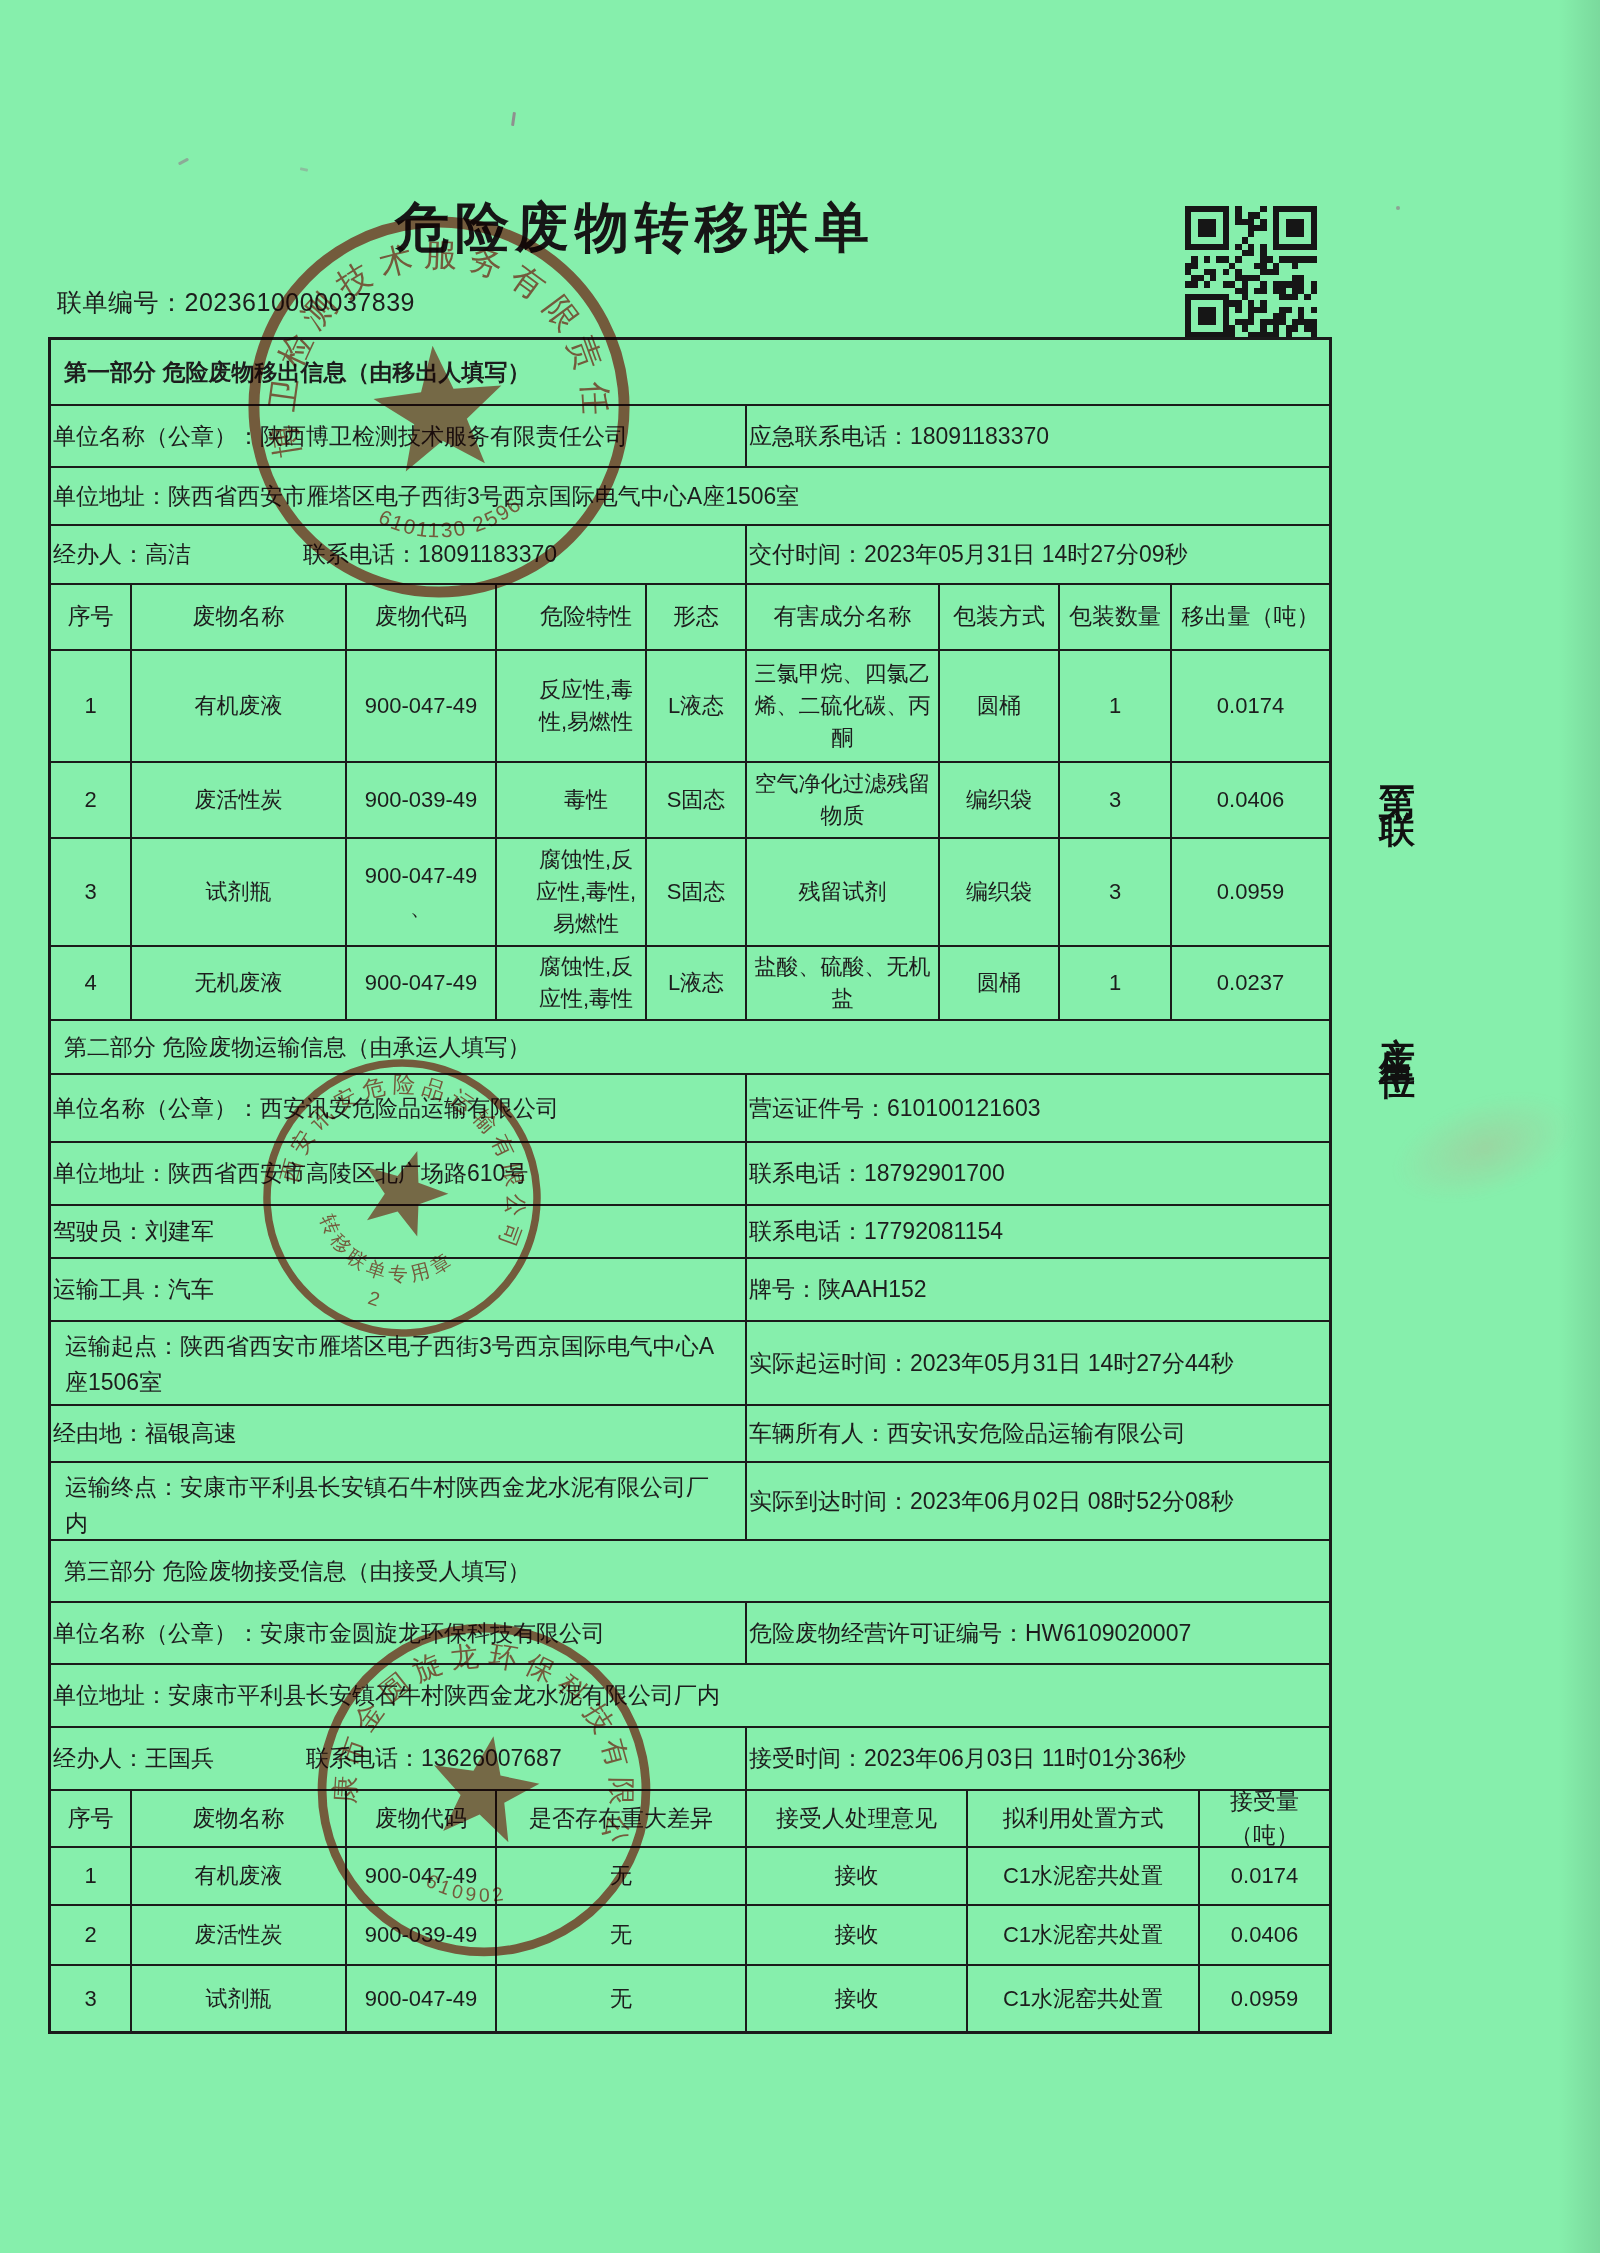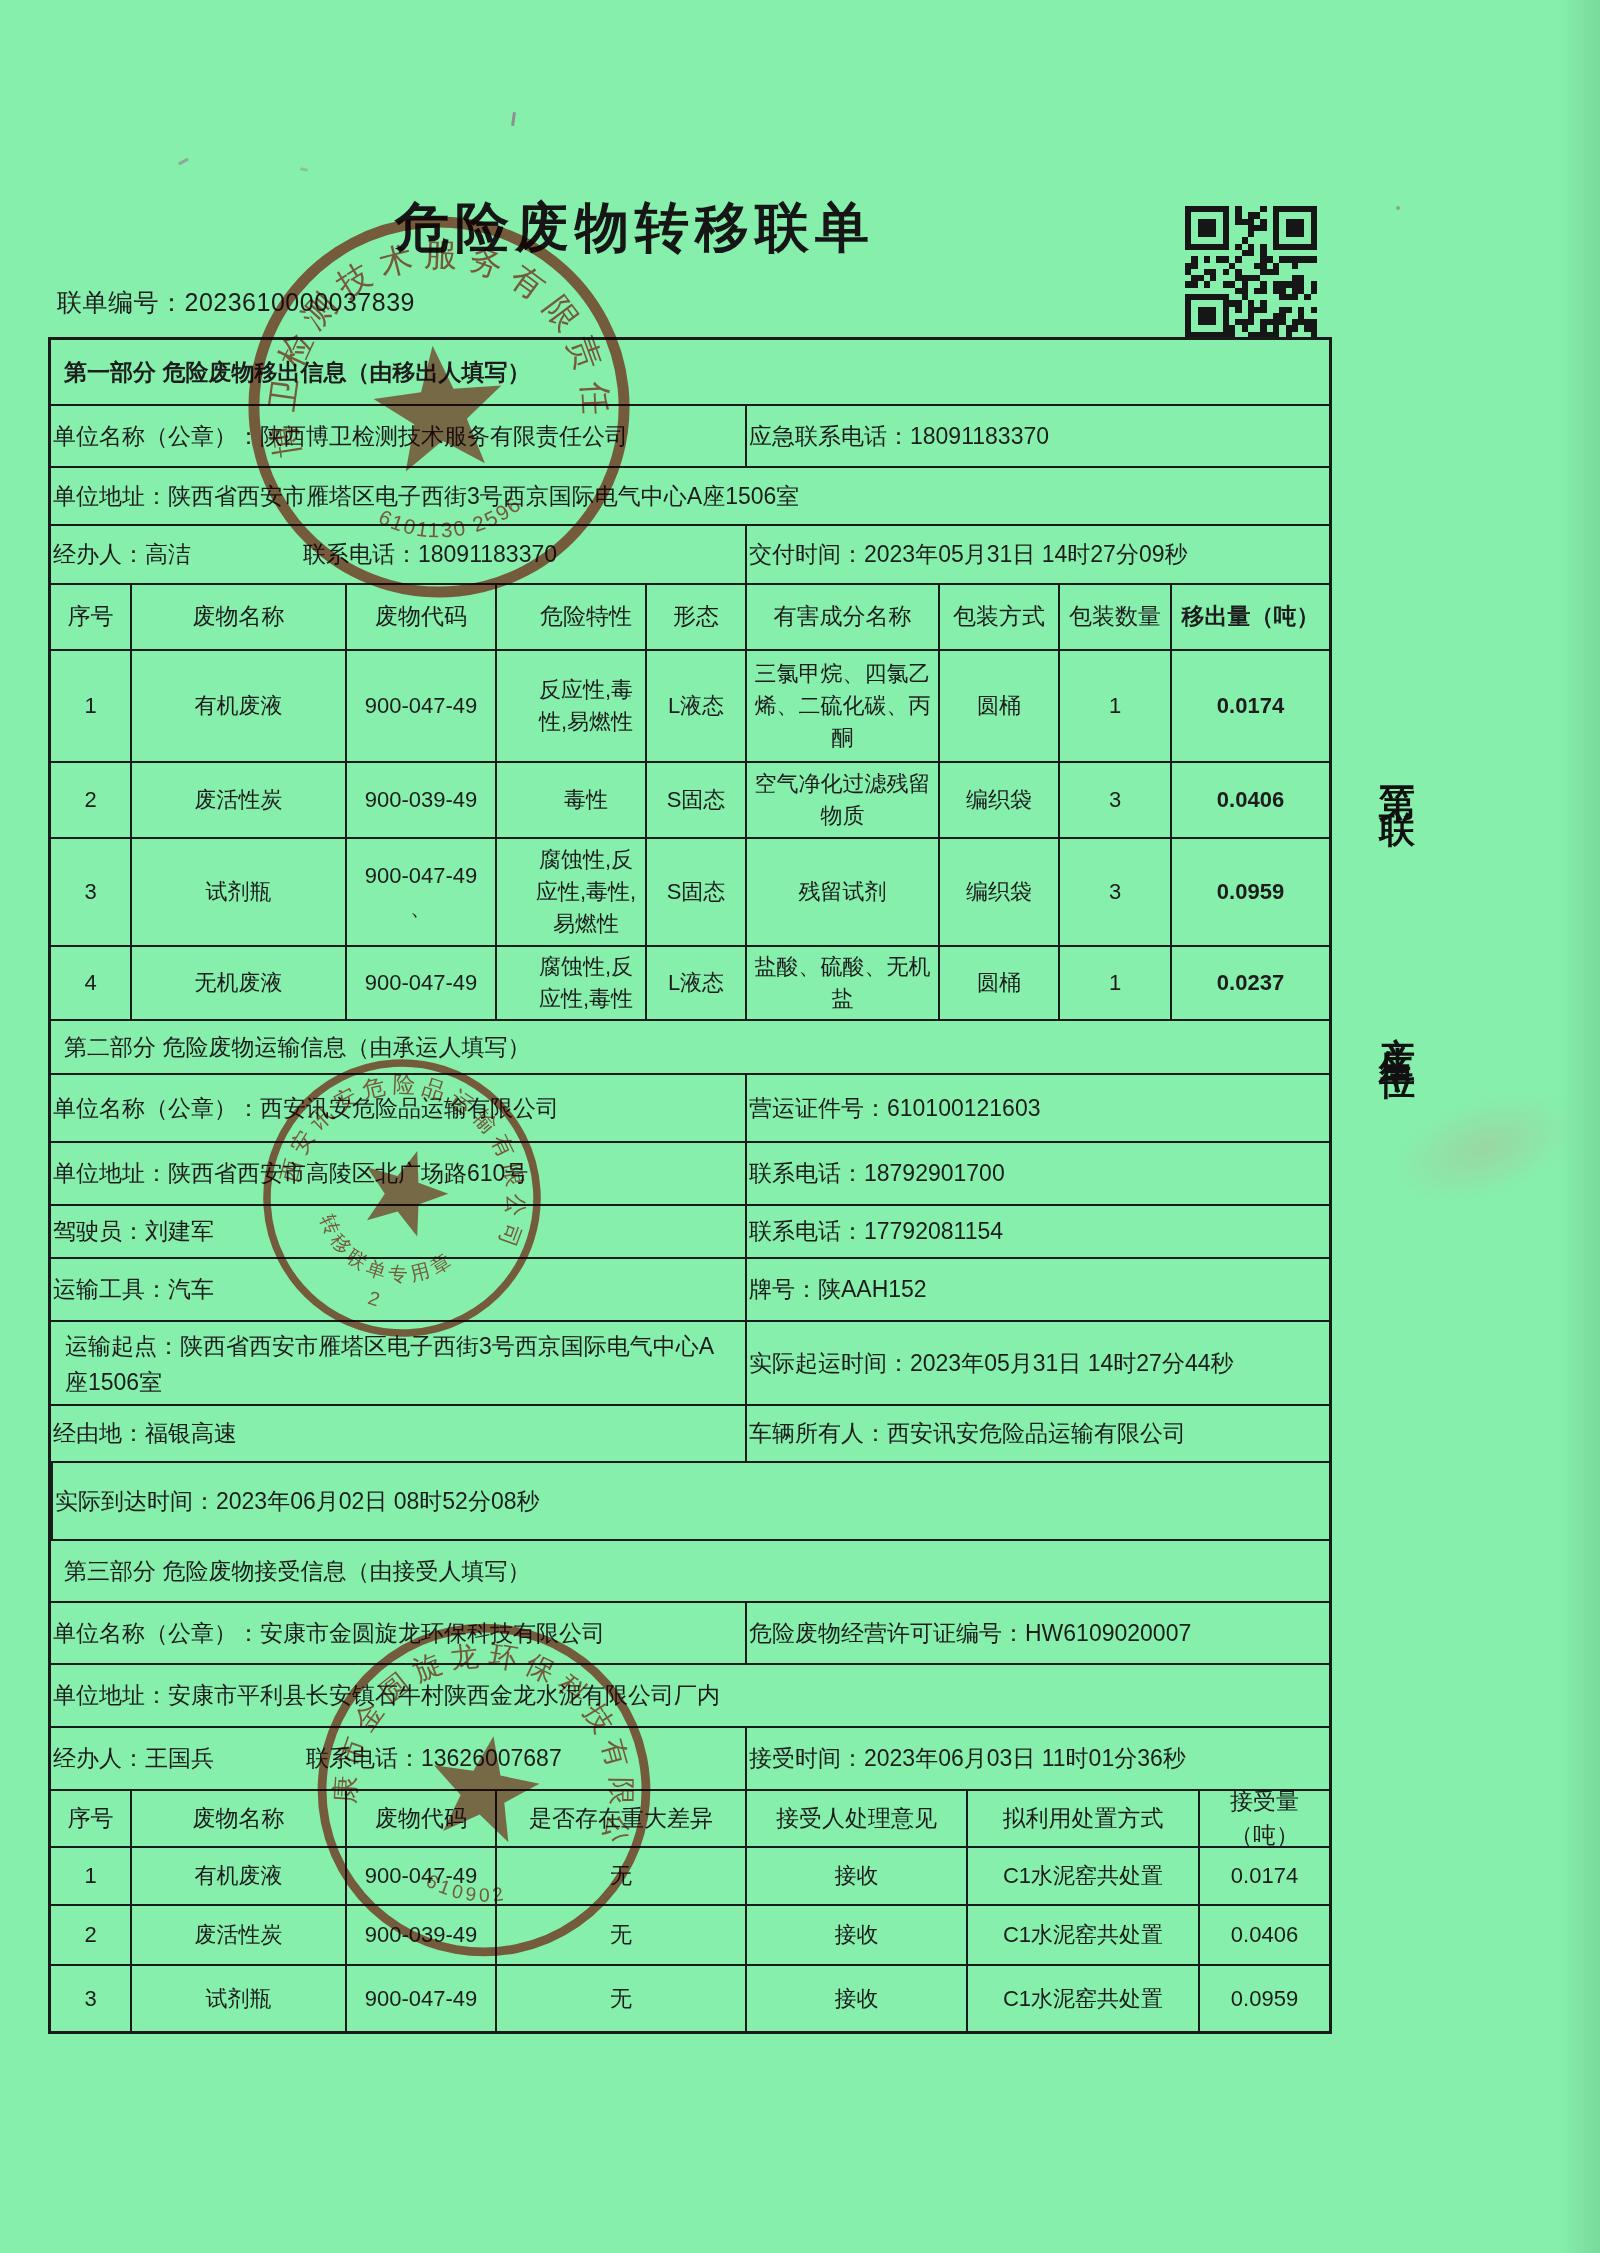--- a/index.html
+++ b/index.html
@@ -29,21 +29,21 @@
   .icell.wrap{display:block;padding:7px 14px;line-height:1.55;}
   .pair2{margin-left:112px;}
   .pair2-s3{margin-left:92px;}
 
   .wrow{font-size:22px;}
   .wc{display:flex;align-items:center;justify-content:center;text-align:center;
       border-left:2px solid #1b1b1b;box-sizing:border-box;padding:3px 6px;
       white-space:pre-line;line-height:1.45;}
   .wc:first-child{border-left:none;}
   .c0{flex:0 0 79px;}.c1{flex:0 0 215px;}.c2{flex:0 0 150px;}.c3{flex:0 0 150px;padding-left:36px;}
-  .c4{flex:0 0 100px;}.c5{flex:0 0 193px;}.c6{flex:0 0 120px;}.c7{flex:0 0 112px;}.c8{flex:1;font-weight:bold;}
+  .c4{flex:0 0 100px;}.c5{flex:0 0 193px;}.c6{flex:0 0 120px;}.c7{flex:0 0 112px;}.c8{flex:1;}
   .d0{flex:0 0 79px;}.d1{flex:0 0 215px;}.d2{flex:0 0 150px;}.d3{flex:0 0 250px;}
   .d4{flex:0 0 221px;}.d5{flex:0 0 232px;}.d6{flex:1;}
 
   
   .copy{position:absolute;left:1372px;writing-mode:vertical-rl;text-orientation:upright;
     font-family:"Liberation Serif","DejaVu Serif",serif;font-weight:bold;font-size:36px;
     letter-spacing:12px;color:#111;}
   .copy.v1{top:758px;}
   .copy.v2{top:1008px;letter-spacing:9px;}
 
@@ -458,20 +458,23 @@
         <span>经由地：</span>
           <span>福银高速</span>
       </div>
       <div class="icell right">
         <span>车辆所有人：</span>
           <span>西安讯安危险品运输有限公司</span>
       </div>
     </div>
 
     <div class="row irow" style="height:78px">
+      <div class="icell left wrap">
+        <span>运输终点：</span><span>安康市平利县长安镇石牛村陕西金龙水泥有限公司厂内</span>
+      </div>
       <div class="icell right">
         <span>实际到达时间：</span>
           <span>2023年06月02日 08时52分08秒</span>
       </div>
     </div>
 
     <div class="row shead" style="height:62px">第三部分 危险废物接受信息（由接受人填写）</div>
 
     <div class="row irow" style="height:62px">
       <div class="icell left">

